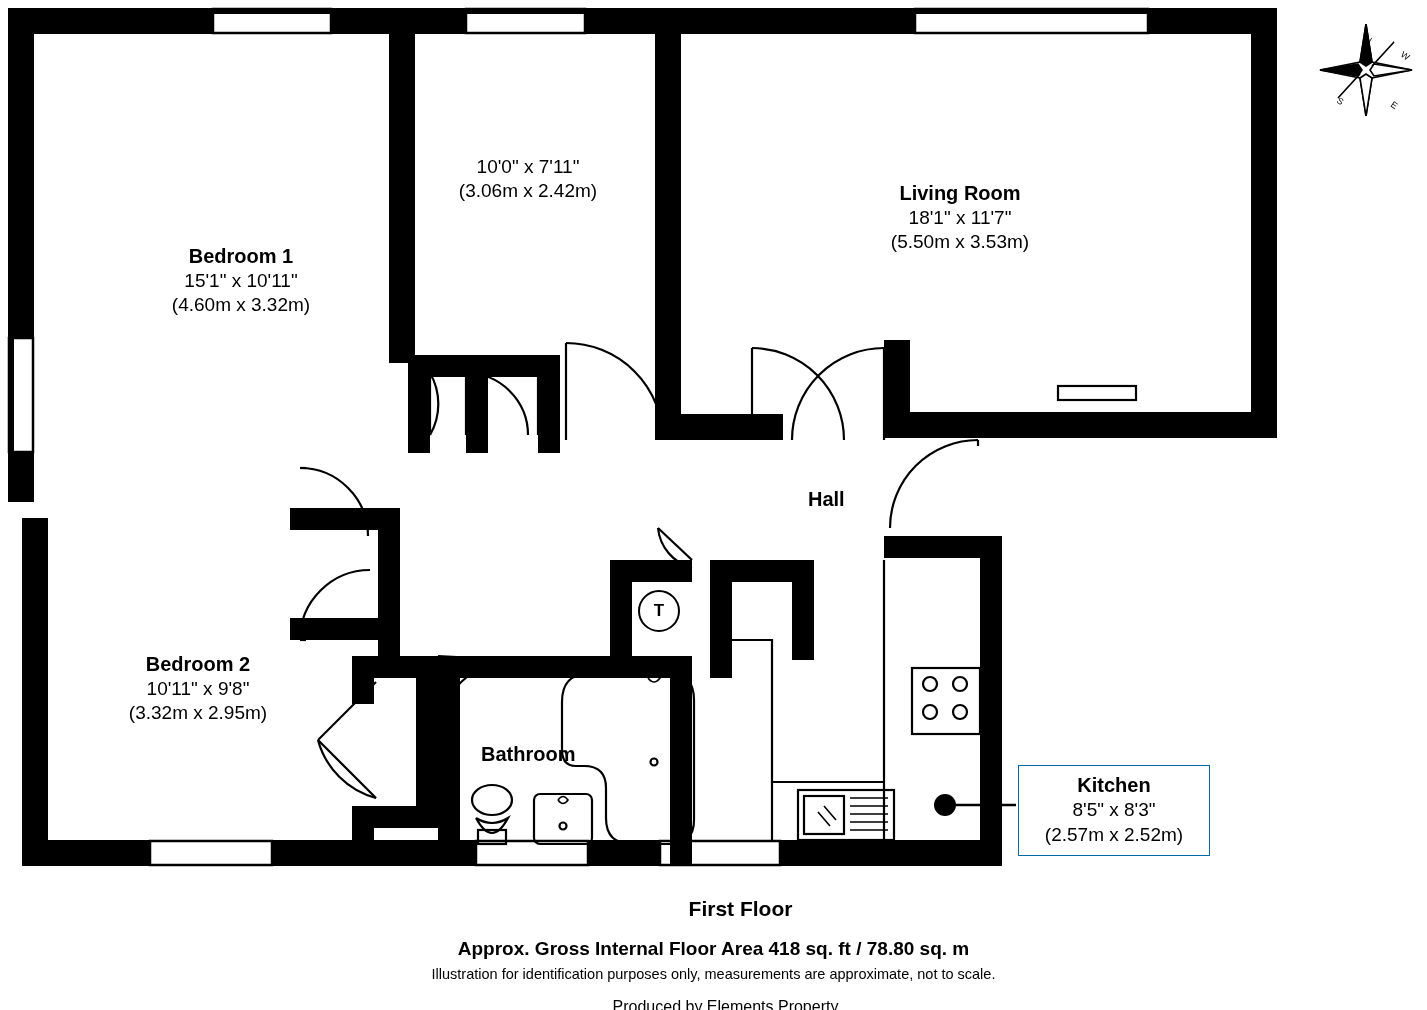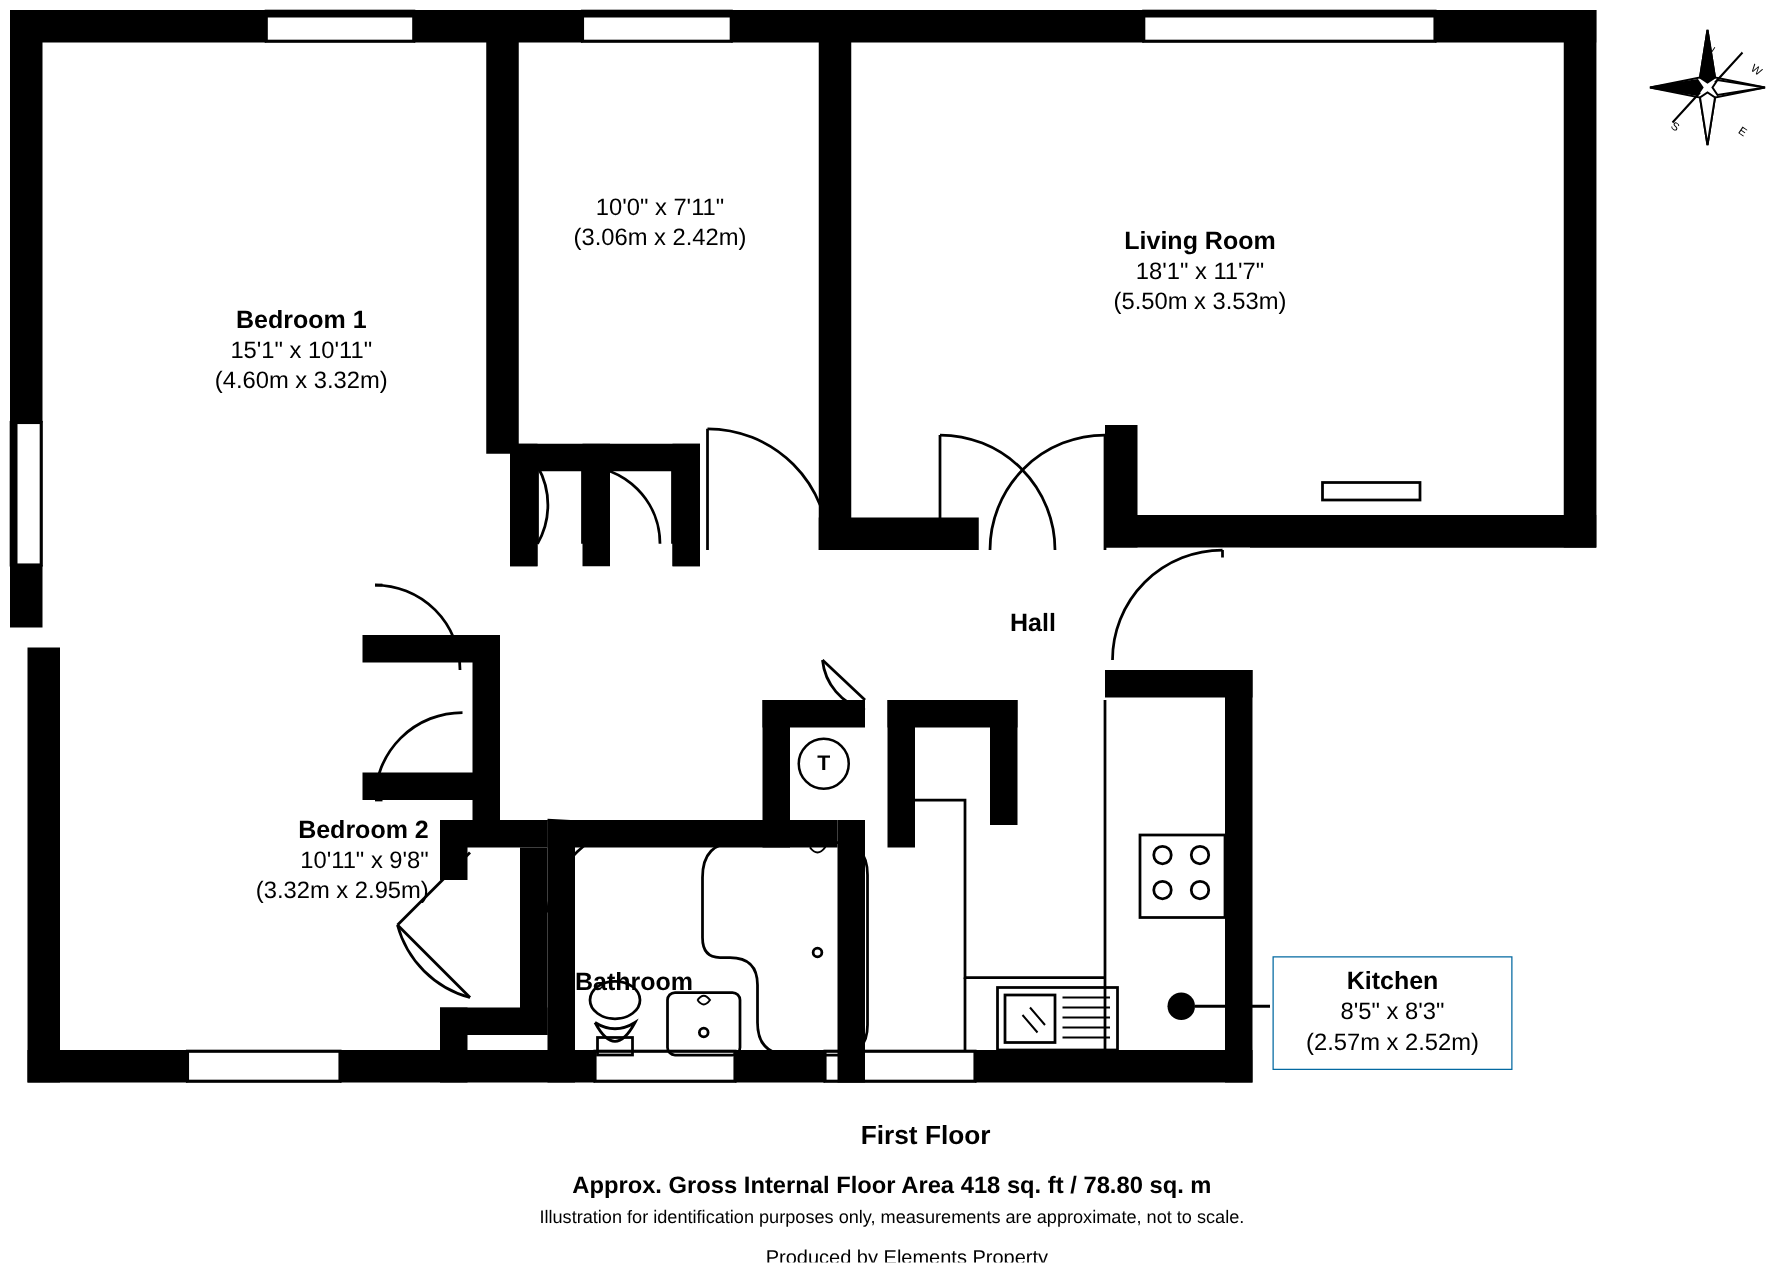--- a/index.html
+++ b/index.html
@@ -281,33 +281,33 @@
   <span class="rdim">10'0" x 7'11"</span>
   <span class="rdim">(3.06m x 2.42m)</span>
 </div>
 
 <div class="room-label" style="left:815px; top:181px; width:290px;">
   <span class="rname">Living Room</span>
   <span class="rdim">18'1" x 11'7"</span>
   <span class="rdim">(5.50m x 3.53m)</span>
 </div>
 
-<div class="room-label" style="left:53px; top:652px; width:290px;text-align:right;">
+<div class="room-label" style="left:53px; top:652px; width:290px;">
   <span class="rname">Bedroom 2</span>
   <span class="rdim">10'11" x 9'8"</span>
   <span class="rdim">(3.32m x 2.95m)</span>
 </div>
 
 <div class="kitchen-box" style="left:1018px; top:765px; width:166px;">
   <span class="rname">Kitchen</span>
   <span class="rdim">8'5" x 8'3"</span>
   <span class="rdim">(2.57m x 2.52m)</span>
 </div>
 
 <div class="label-plain" style="left:808px; top:488px;">Hall</div>
-<div class="label-plain" style="left:460px; top:743px;margin-top:32px;">Bathroom</div>
+<div class="label-plain" style="left:481px; top:743px;">Bathroom</div>
 
 <div class="t-cyl">T</div>
 
 <div class="footer" id="floor-title">First Floor</div>
 <div class="footer" id="area-text">Approx. Gross Internal Floor Area 418 sq. ft / 78.80 sq. m</div>
 <div class="footer" id="disclaimer">Illustration for identification purposes only, measurements are approximate, not to scale.</div>
 <div class="footer" id="producer">Produced by Elements Property</div>
 
 </body></html>

